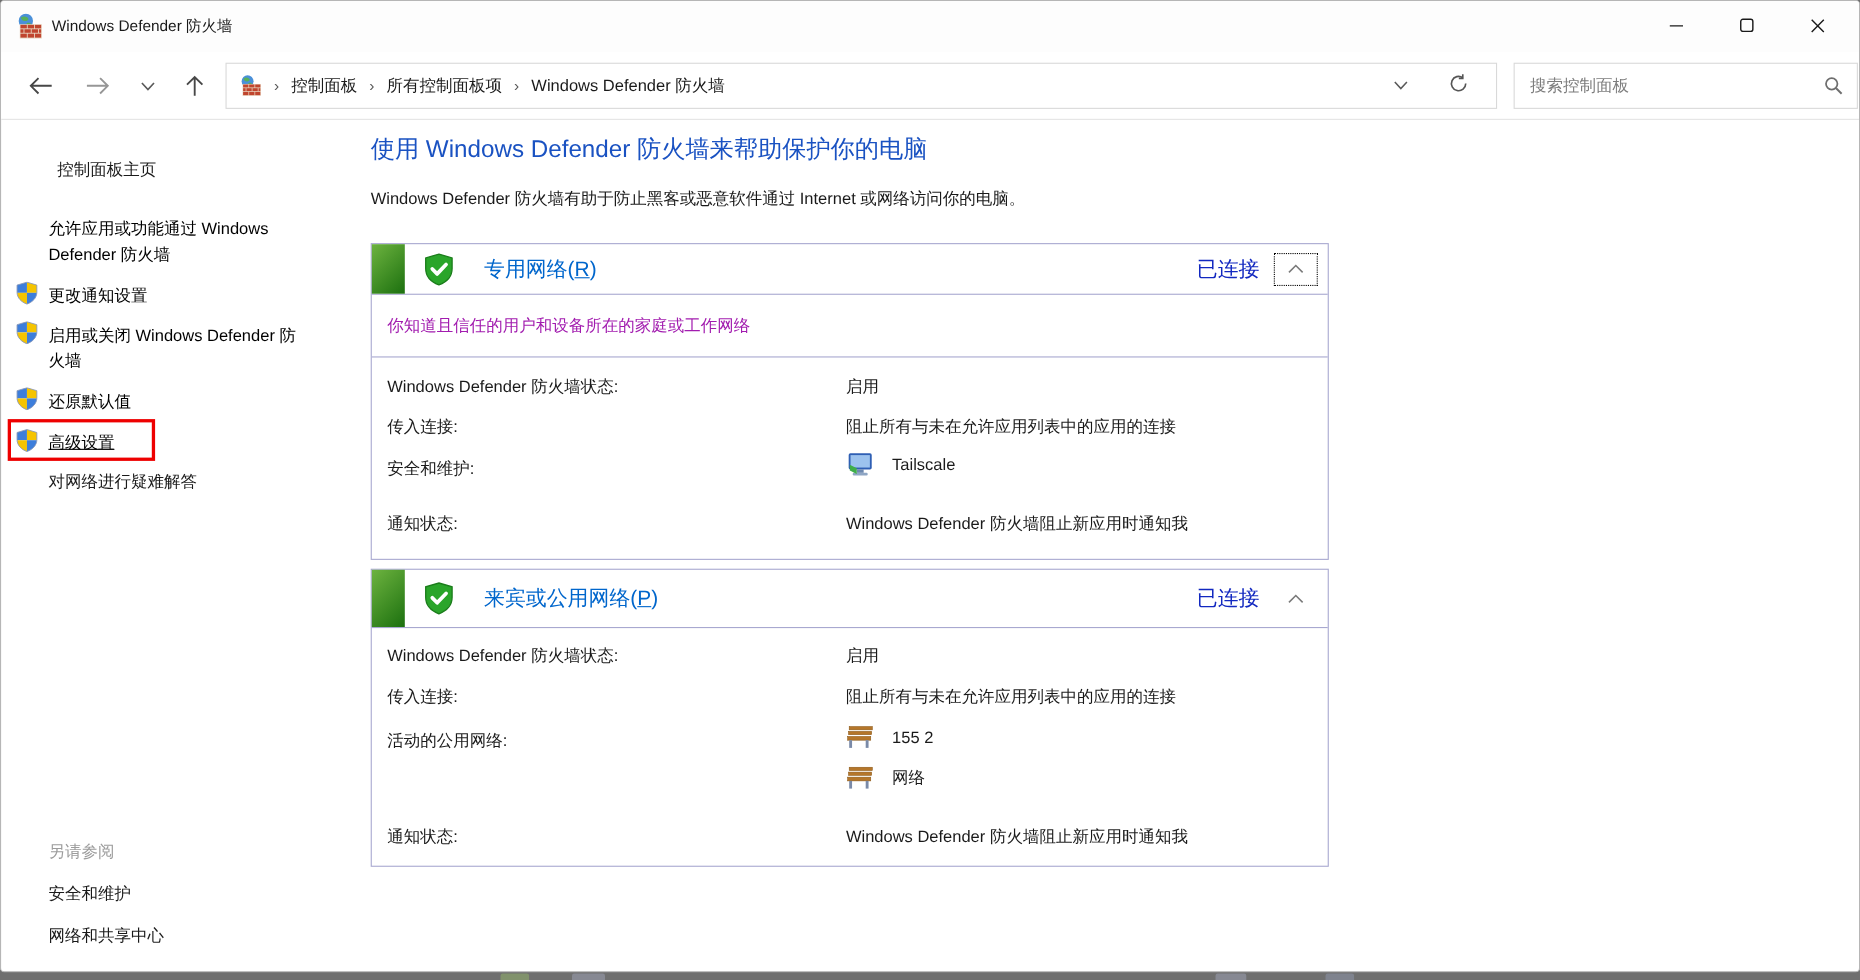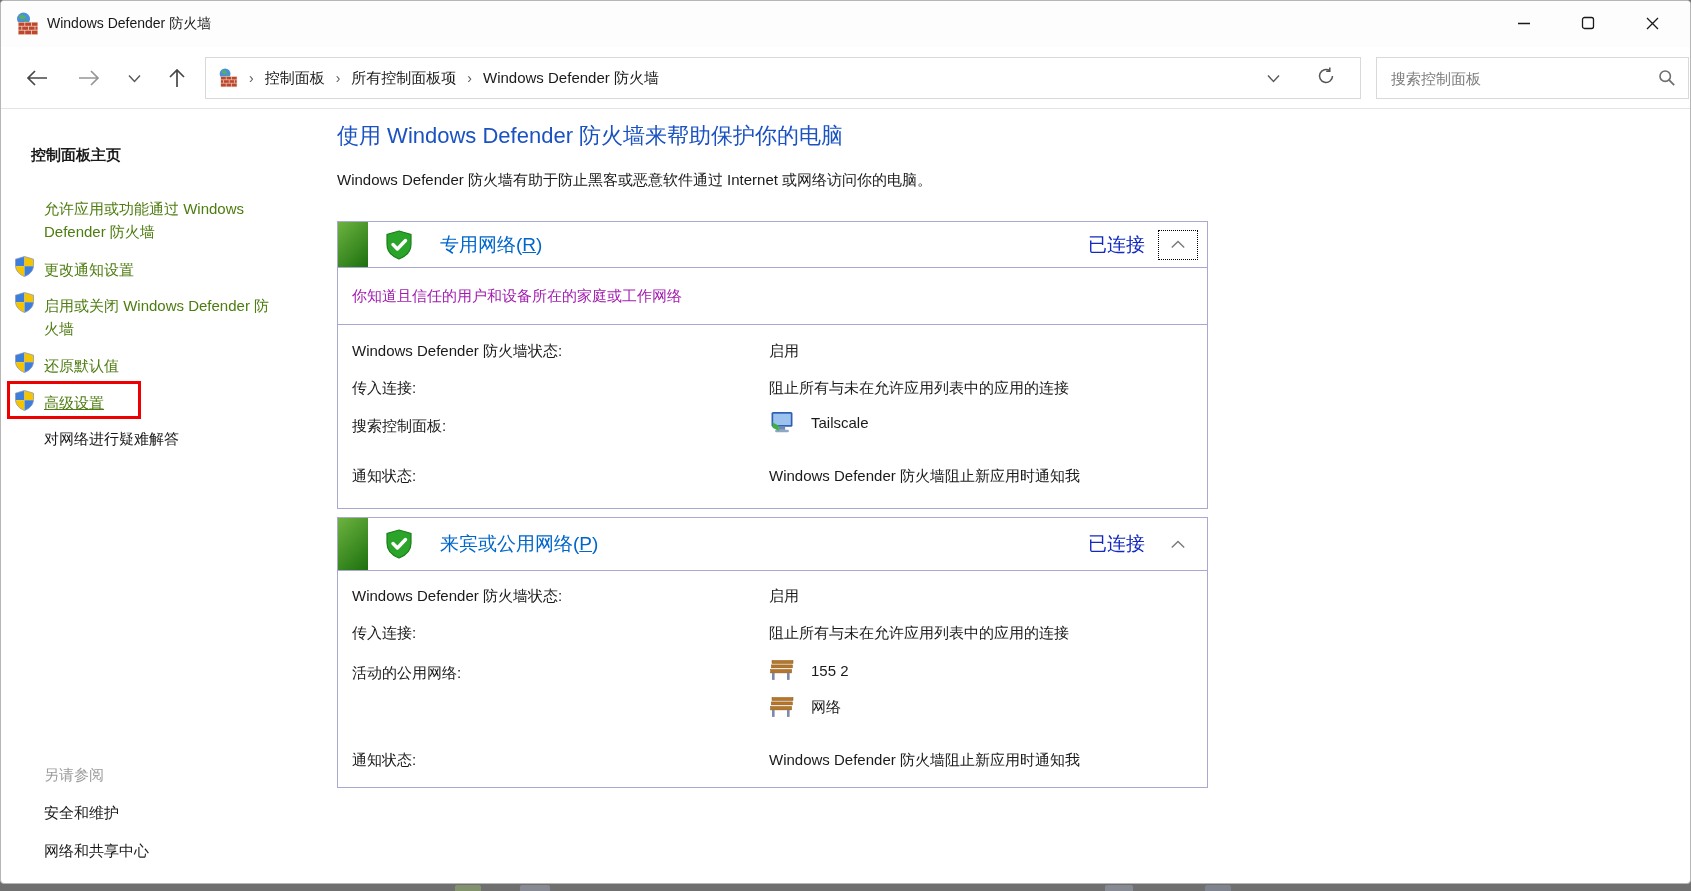--- a/index.html
+++ b/index.html
@@ -38,21 +38,21 @@
   }
   .search-box input {
     border:none; outline:none; flex:1; height:100%; padding-left:14px;
     font-size:15px; color:#333; font-family:inherit; background:transparent;
   }
   .search-box input::placeholder { color:#7d7d7d; opacity:1; }
   .search-box .mag { margin-right:12px; flex:0 0 auto; }
   
   .side-item { position:absolute; font-size:15px; line-height:23px; width:250px; }
   .side-plain { color:#1a1a1a; }
-  .side-link { color:#4d7c0f; cursor:pointer; }
+  .side-link { color:#000000; cursor:pointer; }
   .side-gray { color:#9c9c9c; }
   .shield-ico { position:absolute; width:21px; height:21px; }
   .red-focus { position:absolute; left:6px; top:380px; width:134px; height:38px; border:3px solid #ee0000; }
   .u-line { text-decoration:underline; }
   
   .main-title { position:absolute; left:336px; top:120px; font-size:22px; color:#1a52c2; }
   .main-desc  { position:absolute; left:336px; top:170px; font-size:15px; color:#1a1a1a; }
   .panel {
     position:absolute; left:336px; width:871px;
     border:1px solid #a8a8d0; background:#fff;
@@ -212,21 +212,21 @@
     <div class="search-box">
       <input type="text" placeholder="搜索控制面板" style="">
       <svg class="mag" width="18" height="18" viewBox="0 0 18 18">
         <circle cx="7.2" cy="7.2" r="5.2" fill="none" stroke="#6e6e6e" stroke-width="1.6"></circle>
         <line x1="11.2" y1="11.2" x2="16.2" y2="16.2" stroke="#6e6e6e" stroke-width="1.8"></line>
       </svg>
     </div>
   </div>
 
   <div>
-    <div class="side-item side-plain" style="left:30px; top:142px;font-weight:bold;">控制面板主页</div>
+    <div class="side-item side-plain" style="left:51px; top:142px;">控制面板主页</div>
     <div class="side-item side-link" style="left:43px; top:196px; width:240px;">允许应用或功能通过 Windows Defender 防火墙</div>
 
     <svg class="shield-ico" style="left:13px; top:255px;" viewBox="0 0 21 21">
         <use href="#uac-shield"></use>
       </svg>
     <div class="side-item side-link" style="left:43px; top:257px;">更改通知设置</div>
 
     <svg class="shield-ico" style="left:13px; top:291px;" viewBox="0 0 21 21">
         <use href="#uac-shield"></use>
       </svg>
@@ -271,21 +271,21 @@
     <div class="p-body" style="height:184px;">
       <div class="prow" style="top:17px;">
         <span class="lbl">Windows Defender 防火墙状态:</span>
         <span class="val">启用</span>
       </div>
       <div class="prow" style="top:54px;">
         <span class="lbl">传入连接:</span>
         <span class="val">阻止所有与未在允许应用列表中的应用的连接</span>
       </div>
       <div class="prow" style="top:92px;">
-        <span class="lbl">搜索控制面板:</span>
+        <span class="lbl">安全和维护:</span>
       </div>
       <div class="net-entry" style="top:86px;">
         <svg class="n-ico" viewBox="0 0 24 21">
             <use href="#monitor-icon"></use>
           </svg>
         <span class="n-name">Tailscale</span>
       </div>
       <div class="prow" style="top:142px;">
         <span class="lbl">通知状态:</span>
         <span class="val">Windows Defender 防火墙阻止新应用时通知我</span>

